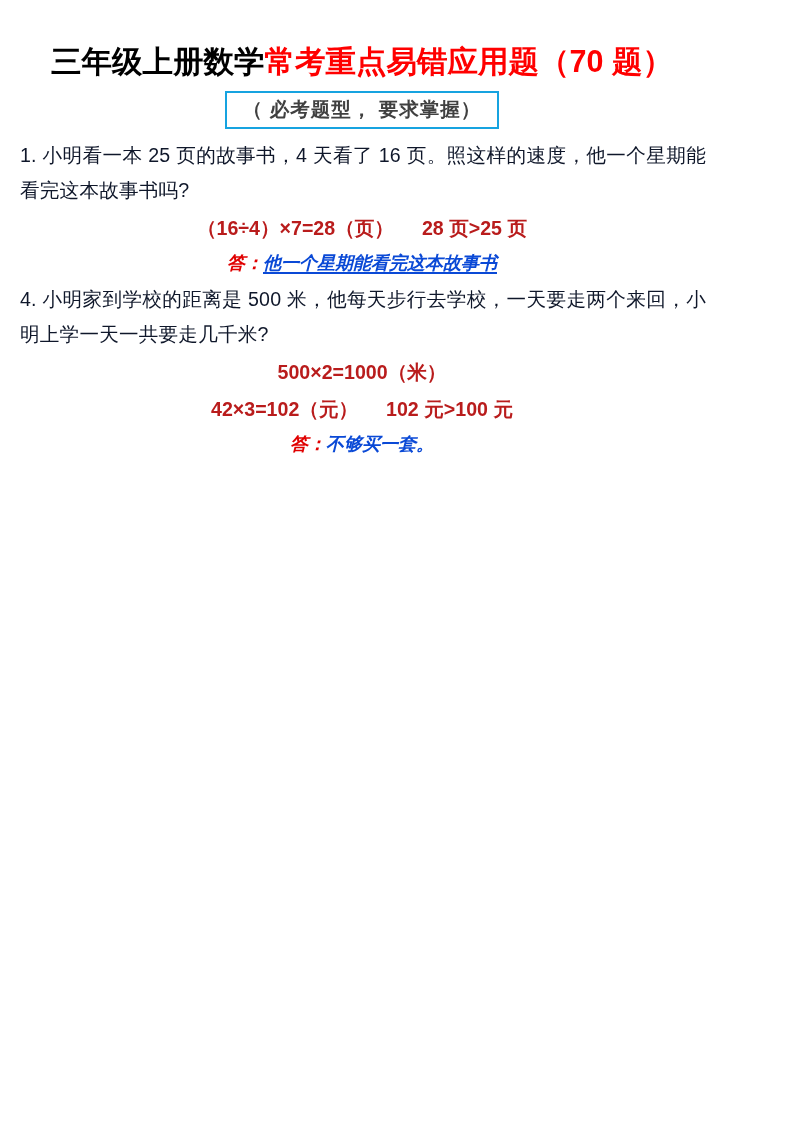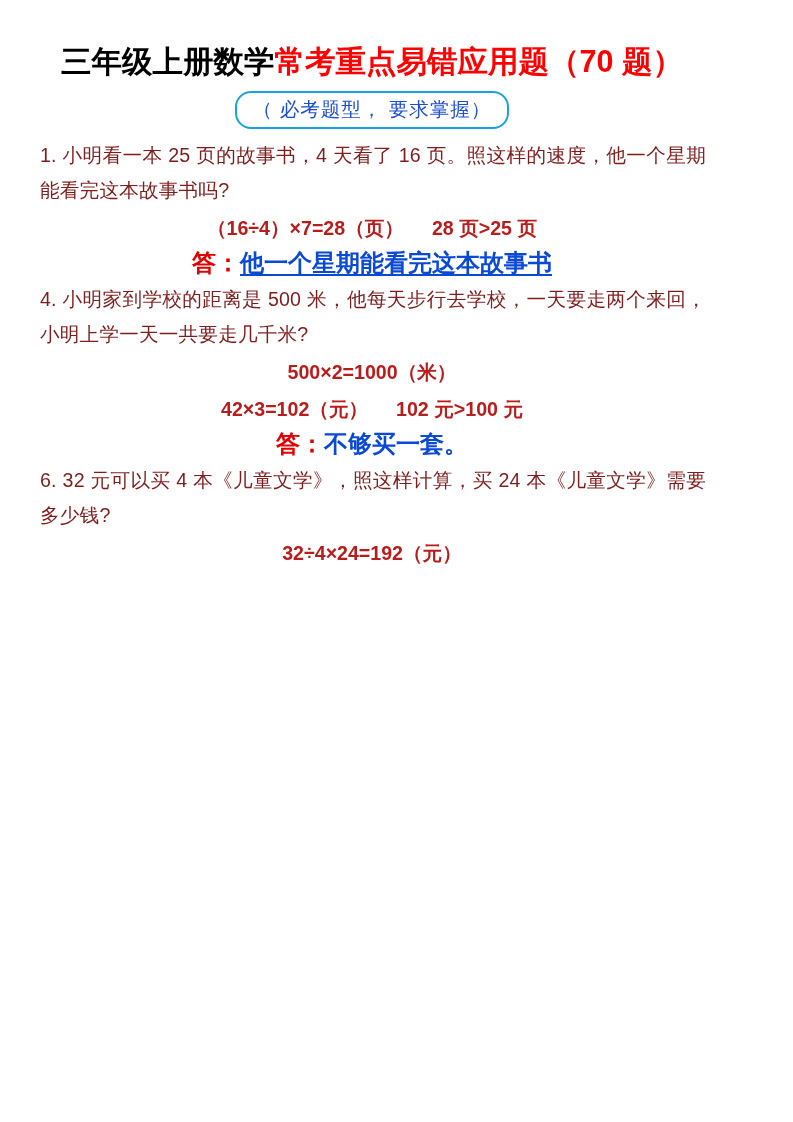--- a/index.html
+++ b/index.html
@@ -11,21 +11,21 @@
     width: 793px;
     height: 1122px;
     font-family: "Liberation Sans", sans-serif;
     color: #111111;
     overflow: hidden;
   }
   .page {
     width: 734px;
     height: 1122px;
     box-sizing: border-box;
-    padding: 30px 26px 0 36px;
+    padding: 30px 26px 0 16px;
     position: relative;
   }
 
   
   .title {
     text-align: center;
     font-size: 30.5px;
     font-weight: bold;
     letter-spacing: 0px;
     white-space: nowrap;
@@ -35,59 +35,60 @@
   .title .t-black { color: #000000; }
   .title .t-red { color: #ff0000; }
 
   .subtitle-wrap {
     text-align: center;
     margin-bottom: 9px;
   }
   .subtitle {
     display: inline-block;
     border: 2px solid #16a3e0;
-    border-radius: 16px;
+    border-radius: 0;
     padding: 3px 16px 4px 16px;
-    color: #1d4ed8;
+    color: #404040;
     font-size: 19.5px;
-    font-weight: normal;
+    font-weight: bold;
     letter-spacing: 1px;
     white-space: nowrap;
   }
 
   
   .qblock { margin: 0 0 2px 0; }
 
   .qtext {
     font-size: 19.6px;
     line-height: 35px;
-    color: #7f1d1d;
+    color: #0f172a;
     text-align: justify;
     letter-spacing: 0.2px;
     margin: 0 2px 0 4px;
   }
 
   .eqline {
     text-align: center;
     color: #b91c1c;
     font-weight: bold;
     font-size: 19.6px;
     line-height: 34px;
     margin-top: 3px;
     white-space: nowrap;
   }
   .eqline .gap { display: inline-block; width: 28px; }
 
   .ansline {
     text-align: center;
     font-weight: bold;
-    font-size: 24px;
+    font-size: 18px;
     line-height: 34px;
     white-space: nowrap;
     margin-top: 1px;
+    font-style: italic;
   }
   .ansline .a-red { color: #e00000; }
   .ansline .a-blue { color: #0a49d6; }
 
   .ansline.blue-under .a-blue {
     text-decoration: underline;
     text-underline-offset: 3px;
     text-decoration-thickness: 1.5px;
   }
 </style>
@@ -125,20 +126,14 @@
 
   <div class="qblock">
     <div class="eqline">
       <span>42×3=102（元）</span><span class="gap"></span><span>102 元&gt;100 元</span>
     </div>
     <div class="ansline">
       <span class="a-red">答：</span><span class="a-blue">不够买一套。</span>
     </div>
   </div>
 
-  <div class="qblock">
-    <div class="qtext">6. 32 元可以买 4 本《儿童文学》，照这样计算，买 24 本《儿童文学》需要多少钱?</div>
-    <div class="eqline">
-      <span>32÷4×24=192（元）</span>
-    </div>
-  </div>
 
 </div>
 
 </body></html>

